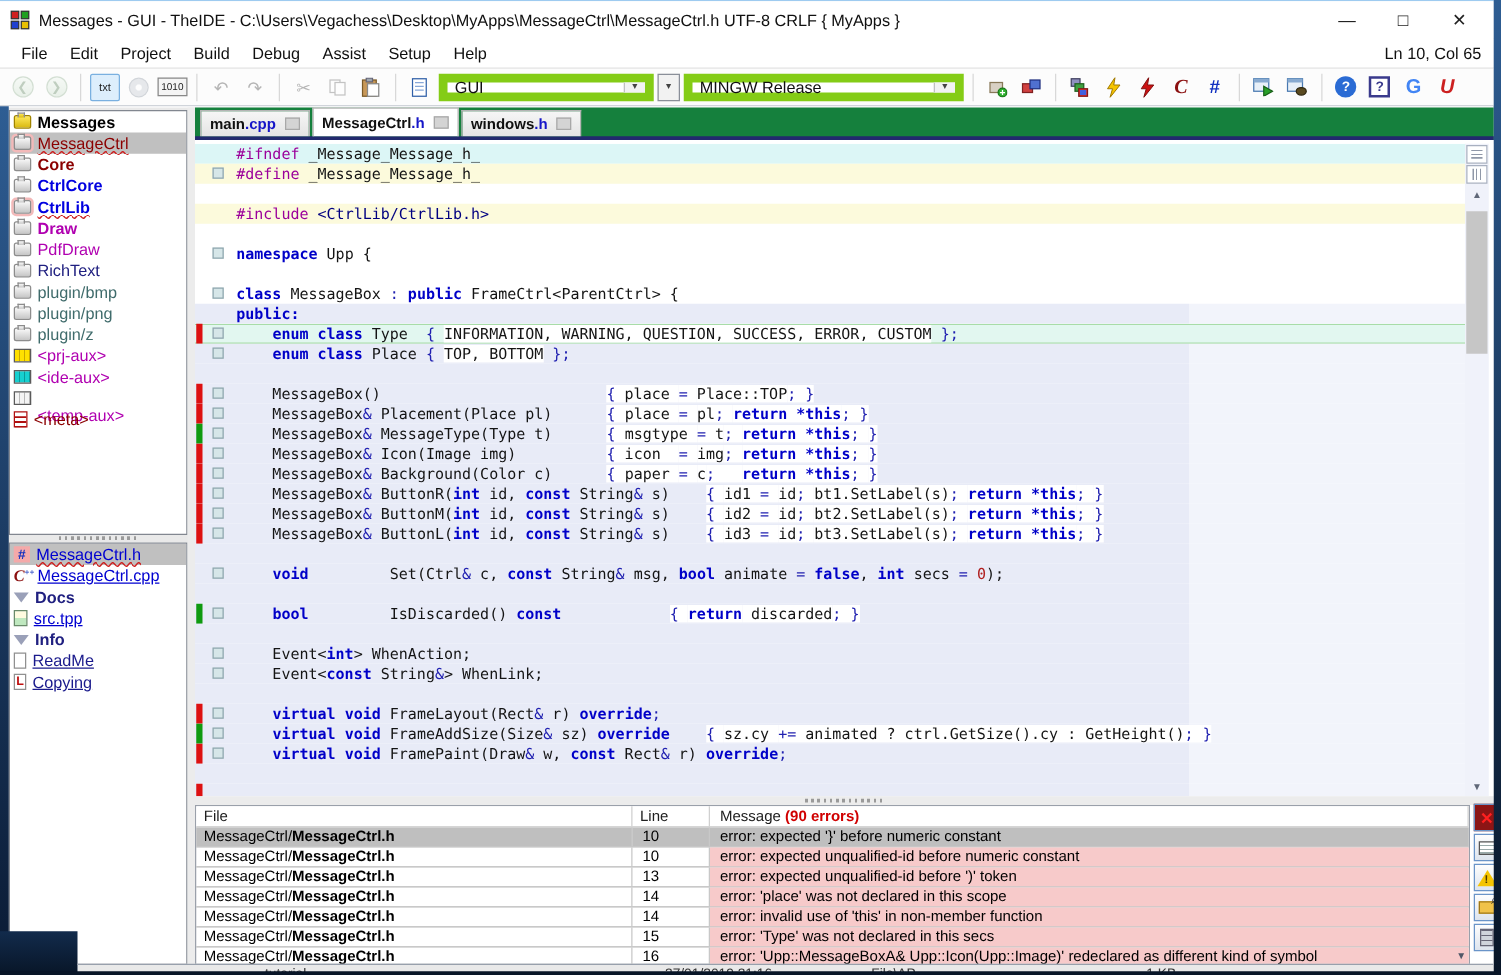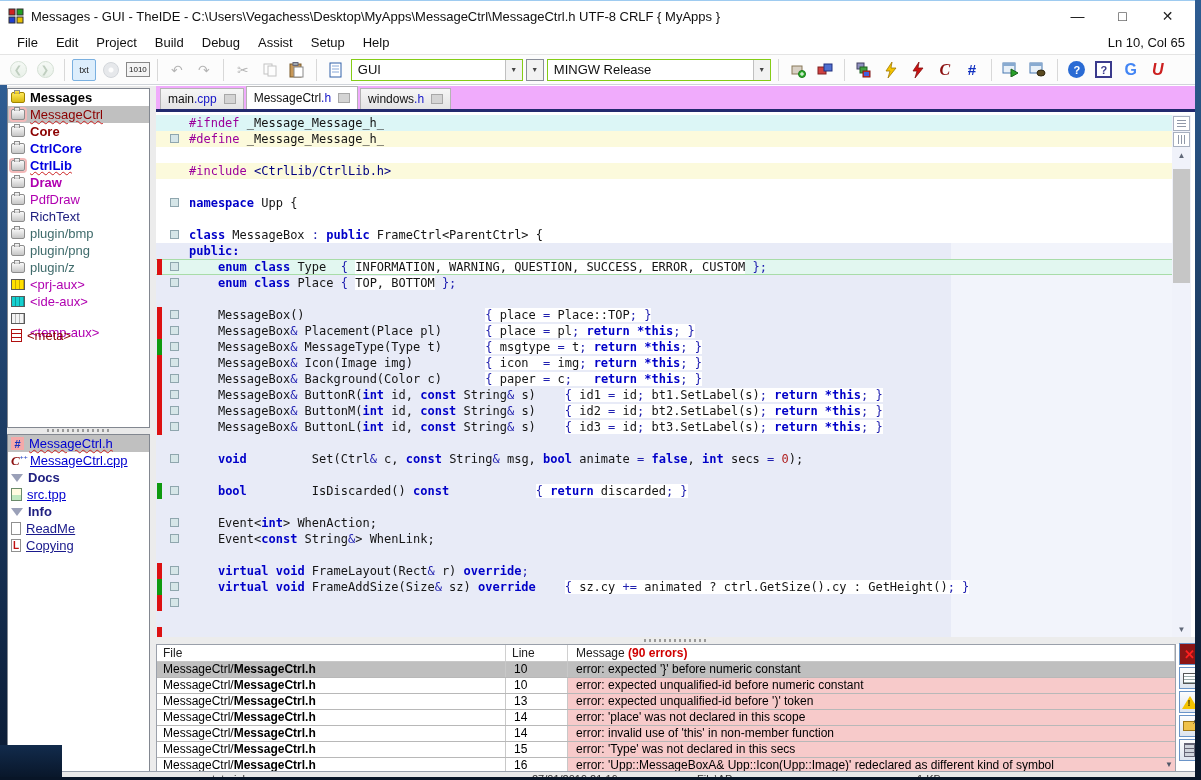--- a/index.html
+++ b/index.html
@@ -21,21 +21,21 @@
 
   
   .toolbar { position:absolute; left:0; top:53px; width:1195px; height:31px; background:#fcfcfc; border-top:1px solid #e4e4e4; border-bottom:1px solid #d0d4da; display:flex; align-items:center; padding-left:6px; gap:3px; }
   .tsep { width:1px; height:22px; background:#d8d8d8; margin:0 4px; }
   .tbtn { width:24px; height:24px; display:flex; align-items:center; justify-content:center; font-size:14px; color:#555; }
   .dis { opacity:.42; }
   .navcirc { width:17px; height:17px; border-radius:50%; background:linear-gradient(#eef6ee,#cfe2cf); border:1px solid #9cb89c; color:#6d8f6d; font-size:10px; display:flex; align-items:center; justify-content:center; }
   .txtbtn { width:24px; height:22px; border:1px solid #7ab0e0; background:#ddeefc; border-radius:2px; font-size:9px; color:#1a1a1a; display:flex; align-items:center; justify-content:center; }
   .cdicon { width:16px; height:16px; border-radius:50%; background:radial-gradient(circle at 50% 50%, #fff 0 2px, #c9ced6 3px 7px, #aab2bd 8px); border:1px solid #98a0ab; }
   .binbtn { font-size:8px; border:1px solid #888; padding:2px 2px; color:#222; background:#f4f4f4; letter-spacing:0; }
-  .combo { height:22px; border:1px solid #84cc16; background:#fff; display:flex; align-items:center; font-size:13px; color:#101010; }
+  .combo { height:22px; border:7px solid #84cc16; background:#fff; display:flex; align-items:center; font-size:13px; color:#101010; }
   .combo .cval { padding:0 6px; flex:1; white-space:nowrap; overflow:hidden; }
   .combo .carr { width:17px; height:100%; border-left:1px solid #c0c0c0; display:flex; align-items:center; justify-content:center; font-size:7px; color:#444; background:#f2f2f2; }
   .minidrop { width:18px; height:22px; border:1px solid #8a8f99; background:#f2f2f2; display:flex; align-items:center; justify-content:center; font-size:7px; color:#444; }
   .bolt-y { color:#f5c400; text-shadow:0 0 1px #a07800; font-size:15px; font-weight:bold; }
   .bolt-r { color:#cc1212; font-size:15px; font-weight:bold; }
   .citalic { font-family:"Liberation Serif", serif; font-style:italic; font-weight:bold; color:#8b1010; font-size:16px; }
   .hashblue { color:#1030c0; font-weight:bold; font-size:15px; }
   .helpc { width:17px; height:17px; border-radius:50%; background:#2a6bd4; color:#fff; font-size:11px; font-weight:bold; display:flex; align-items:center; justify-content:center; }
   .helpb { width:17px; height:17px; border:2px solid #3a3a8c; color:#3a3a8c; font-weight:bold; font-size:11px; display:flex; align-items:center; justify-content:center; background:#fff; }
   .gicon { color:#4285f4; font-weight:bold; font-size:16px; }
@@ -74,21 +74,21 @@
   .hashic { width:13px; height:13px; background:#f4a9a9; color:#1030c0; font-weight:bold; font-size:11px; display:flex; align-items:center; justify-content:center; flex:none; }
   .cppic { font-family:"Liberation Serif", serif; font-style:italic; font-weight:bold; color:#8b1010; font-size:13px; width:14px; flex:none; }
   .cppic sup { color:#2040c0; font-size:7px; font-style:normal; }
   .triic { width:0; height:0; border-left:6px solid transparent; border-right:6px solid transparent; border-top:8px solid #9aa0b8; flex:none; }
   .docic { width:10px; height:13px; background:#fff; border:1px solid #909090; flex:none; position:relative; }
   .tppic { width:11px; height:13px; background:linear-gradient(#fffbe0 50%, #bfe8bf 50%); border:1px solid #6a8a6a; flex:none; }
   .lic { width:10px; height:13px; background:#fff; border:1px solid #909090; color:#c01010; font-weight:bold; font-size:10px; line-height:12px; padding-left:1px; flex:none; }
 
   
   .main-area { position:absolute; left:156px; top:0; width:1039px; height:686px; background:#fff; }
-  .tabbar { position:absolute; left:0; top:0; width:1039px; height:26px; background:#f0abfc; border-bottom:3px solid #222a6e; display:flex; align-items:center; padding-left:4px; }
+  .tabbar { position:absolute; left:0; top:0; width:1039px; height:26px; background:#15803d; border-bottom:3px solid #222a6e; display:flex; align-items:center; padding-left:4px;font-weight:bold; }
   .tab { height:21px; border:1px solid #b4b4b4; border-bottom:none; background:linear-gradient(#f6f6f6,#e4e4e4); display:flex; align-items:center; padding:0 7px; font-size:12px; margin-right:2px; }
   .tab.active { height:23px; background:#fff; }
   .tab .ext { color:#1515c8; }
   .tab .nm { color:#101010; }
   .tclose { width:12px; height:10px; background:#d4d4d4; border:1px solid #a8a8a8; margin-left:7px; }
 
   
   .editor { position:absolute; left:0; top:29px; width:1039px; height:522px; background:#fff; overflow:hidden; font-family:"DejaVu Sans Mono", monospace; }
   .eline { position:relative; height:16px; width:1017px; }
   .bg-c { background:#dcf6f6; }
@@ -519,20 +519,21 @@
                 <pre class="codeln"><span class="i">    </span><span class="k">virtual void</span><span class="i"> FrameLayout(Rect</span><span class="o">&amp; </span><span class="i">r) </span><span class="k">override</span><span class="o">;</span></pre>
               </div>
               <div class="eline bg-b">
                 <div class="gb gg"></div>
                 <div class="fold"></div>
                 <pre class="codeln"><span class="i">    </span><span class="k">virtual void</span><span class="i"> FrameAddSize(Size</span><span class="o">&amp; </span><span class="i">sz) </span><span class="k">override</span><span class="i">    </span><span class="o w">{ </span><span class="i w">sz.cy </span><span class="o w">+= </span><span class="i w">animated ? ctrl.GetSize().cy : GetHeight()</span><span class="o w">; </span><span class="o w">}</span></pre>
               </div>
               <div class="eline bg-b">
                 <div class="gb gr"></div>
                 <div class="fold"></div>
+                <pre class="codeln"><span class="i">    </span><span class="k">virtual void</span><span class="i"> FramePaint(Draw</span><span class="o">&amp; </span><span class="i">w, </span><span class="k">const</span><span class="i"> Rect</span><span class="o">&amp; </span><span class="i">r) </span><span class="k">override</span><span class="o">;</span></pre>
               </div>
               <div class="eline bg-b"></div>
               <div class="eline bg-b">
                 <div class="gb gr"></div>
               </div>
             </div>
           </div>
 
         <div class="escroll">
           <div class="esc-btn">

